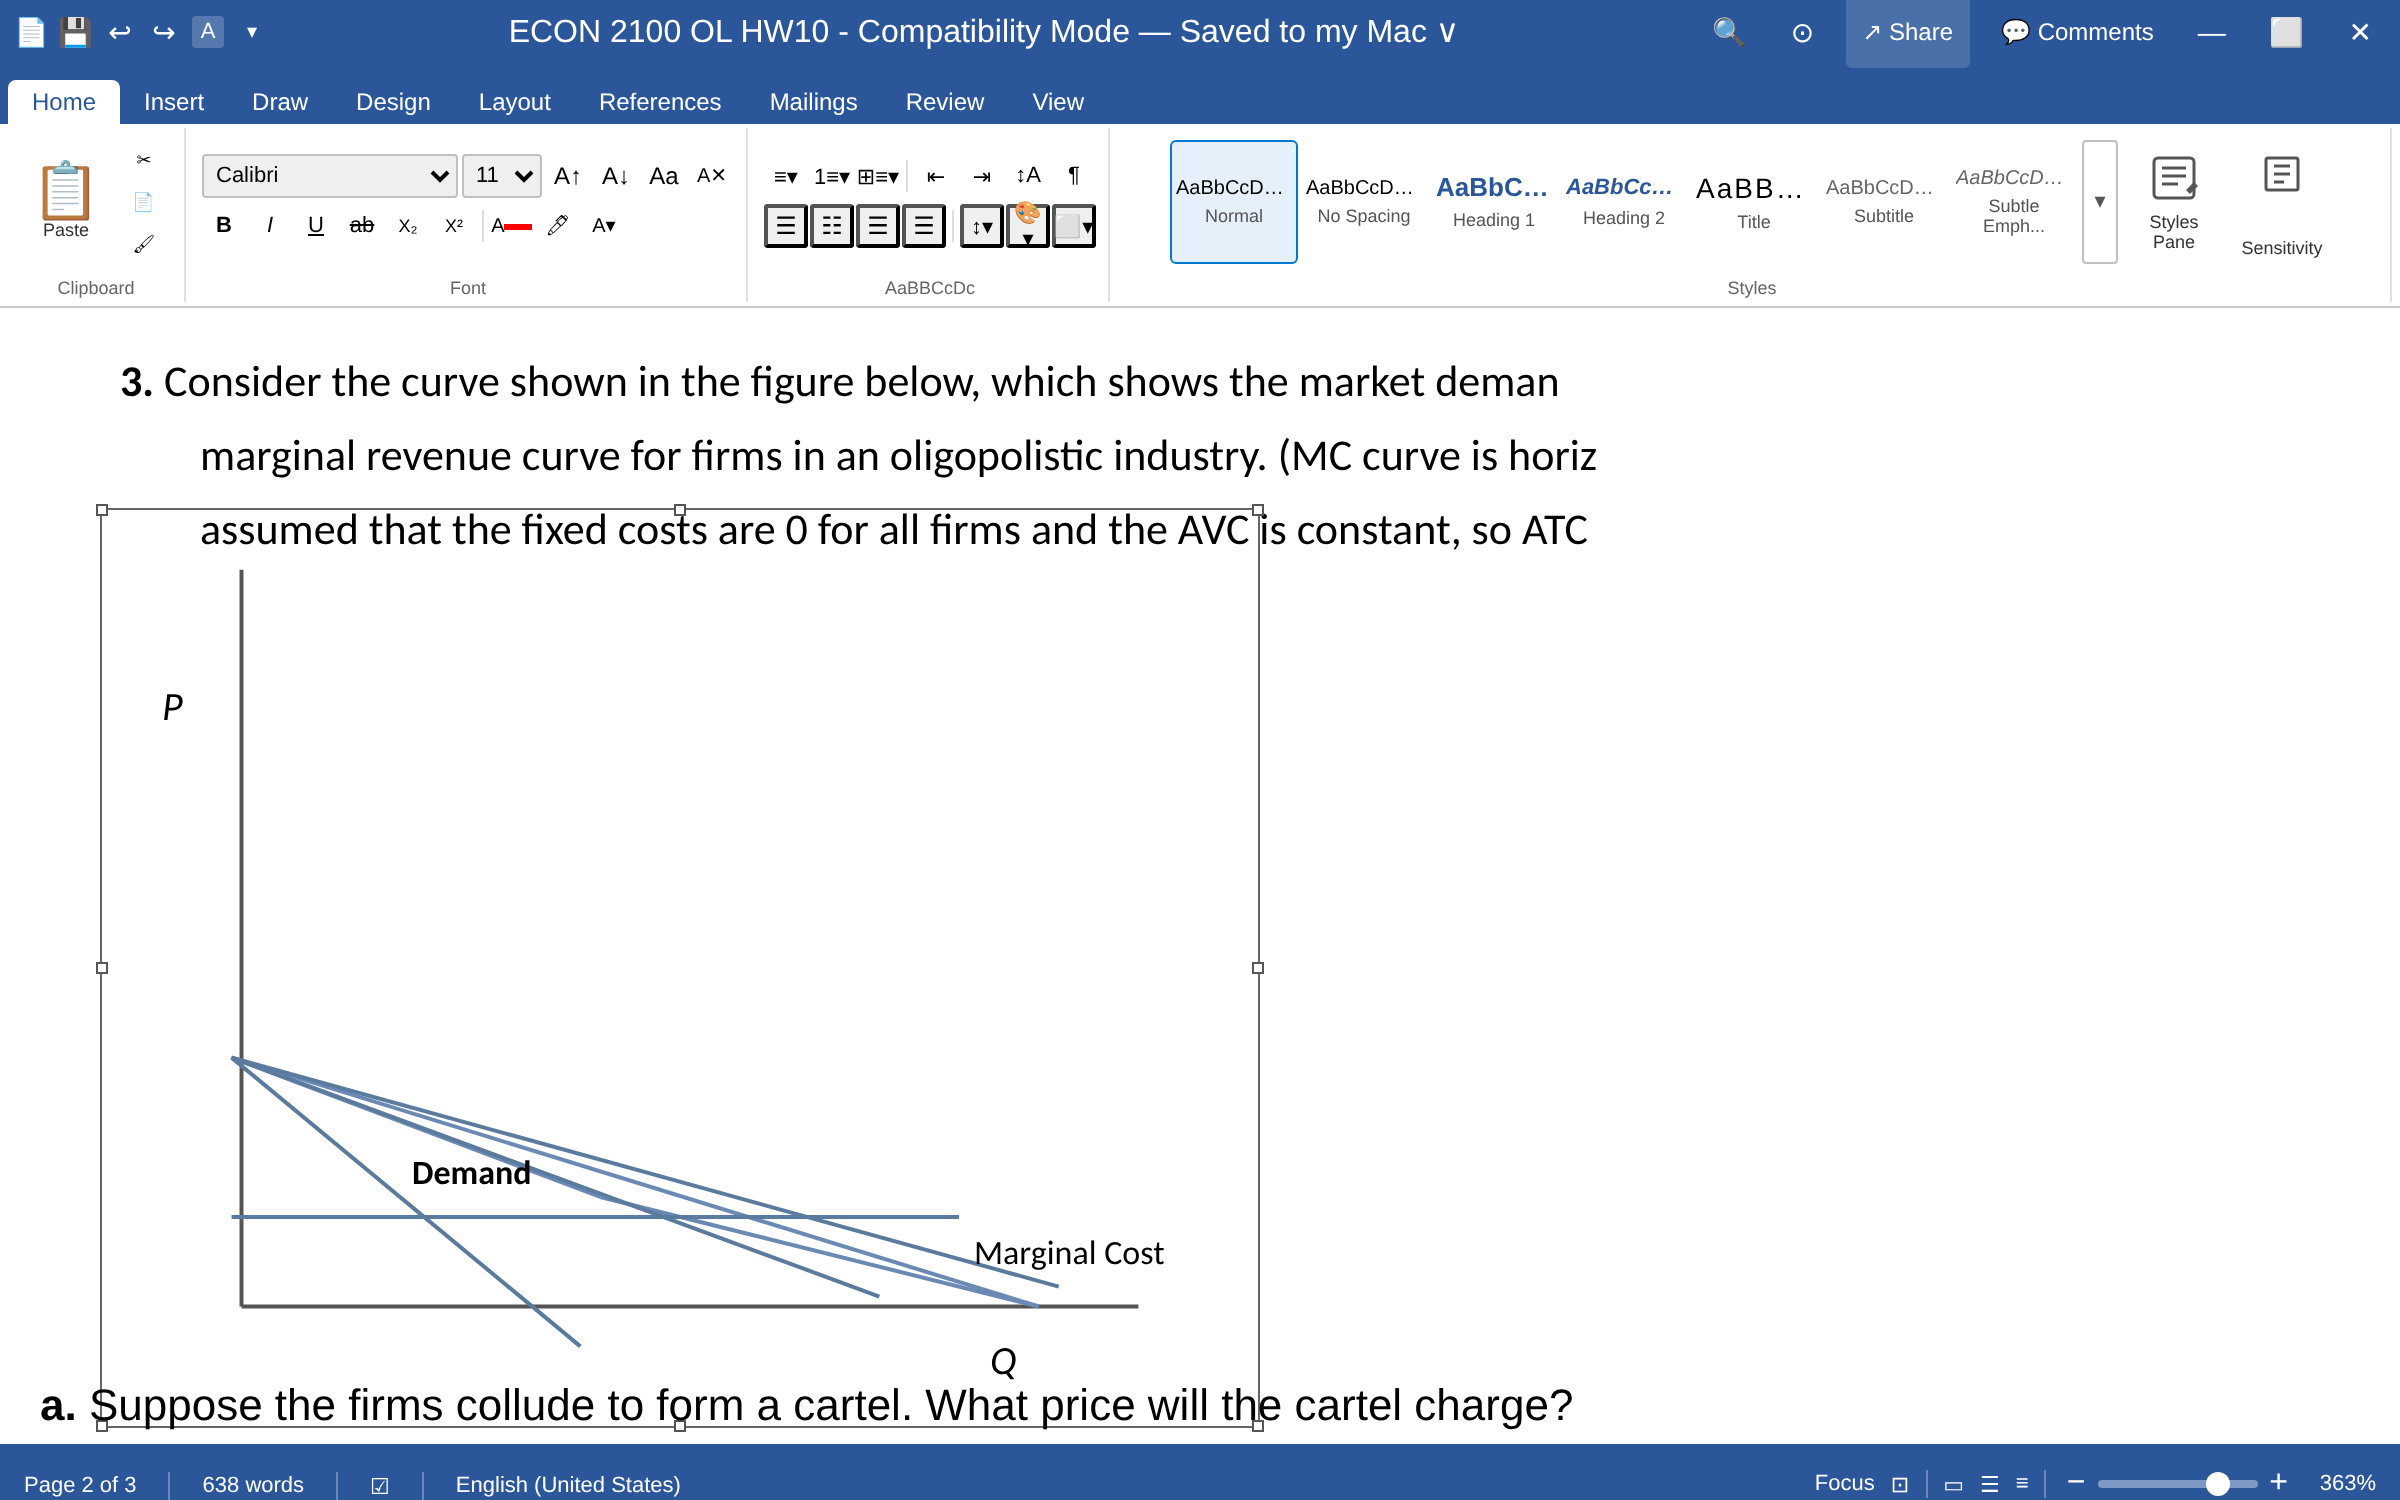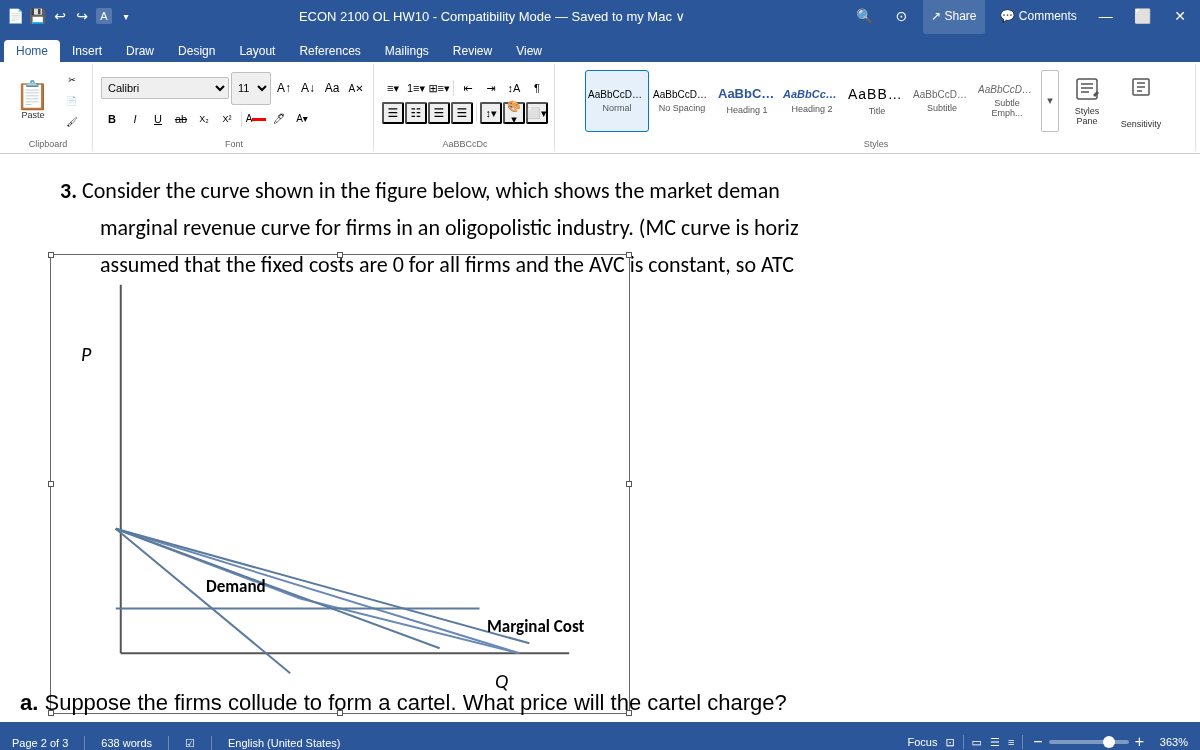--- a/index.html
+++ b/index.html
@@ -10,21 +10,21 @@
       height: 32px;
       background: #2b579a;
       display: flex;
       align-items: center;
       justify-content: space-between;
       padding: 0 8px;
       color: white;
       font-size: 12px;
     }
     #title-bar .left-icons { display: flex; align-items: center; gap: 6px; }
-    #title-bar .title { flex: 1; text-align: center; font-size: 13px; }
+    #title-bar .title { flex: 1; text-align: center; font-size: 16px; }
     #title-bar .right-icons { display: flex; align-items: center; gap: 10px; }
 
     .win-icon { width: 16px; height: 16px; display: inline-flex; align-items: center; justify-content: center; font-size: 14px; }
 
     
     #ribbon-tabs {
       height: 30px;
       background: #2b579a;
       display: flex;
       align-items: flex-end;
@@ -118,21 +118,21 @@
       width: 128px;
       height: 22px;
       font-size: 11px;
       border: 1px solid #c0c0c0;
       border-radius: 2px;
       padding: 0 2px;
       cursor: pointer;
     }
     .font-size-selector {
       width: 40px;
-      height: 33px;
+      height: 22px;
       font-size: 11px;
       border: 1px solid #c0c0c0;
       border-radius: 2px;
       padding: 0 2px;
       cursor: pointer;
     }
     .small-icon-btn {
       width: 22px;
       height: 22px;
       display: inline-flex;
@@ -585,21 +585,21 @@
         <line x1="65" y1="355" x2="430" y2="355" stroke="#5a7a9e" stroke-width="2"></line>
 
         <line x1="65" y1="275" x2="240" y2="420" stroke="#5a7a9e" stroke-width="2"></line>
       </svg>
 
       <div class="axis-label-p" style="font-family:Calibri,Arial,sans-serif;font-size:20px;font-style:italic;">P</div>
       <div class="axis-label-q" style="font-family:Calibri,Arial,sans-serif;font-size:20px;font-style:italic;">Q</div>
 
       <div class="demand-label" style="font-family:Calibri,Arial,sans-serif;">Demand</div>
 
-      <div class="mc-label" style="font-family:Calibri,Arial,sans-serif;font-weight:bold;">Marginal Cost</div>
+      <div class="mc-label" style="font-family:Calibri,Arial,sans-serif;font-weight:normal;">Marginal Cost</div>
 
     </div>
 
     <div class="bottom-question">
       <span style="font-weight:bold;">a. </span><span>Suppose the firms collude to form a cartel. What price will the cartel charge?</span>
     </div>
   </div>
 </div>
 
 <div id="status-bar">

